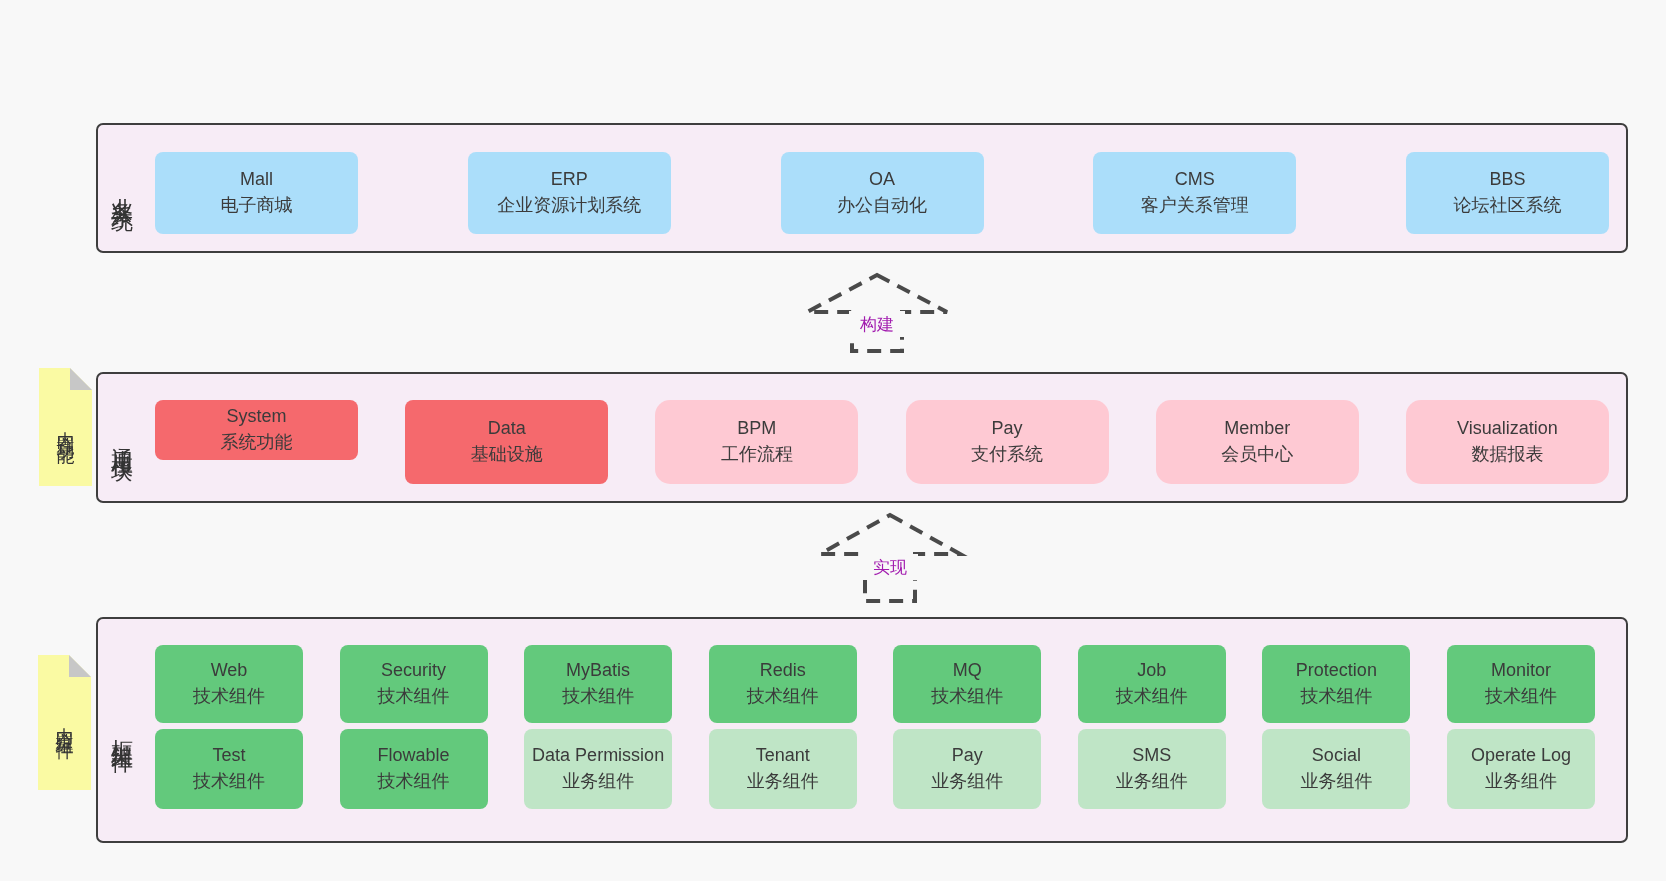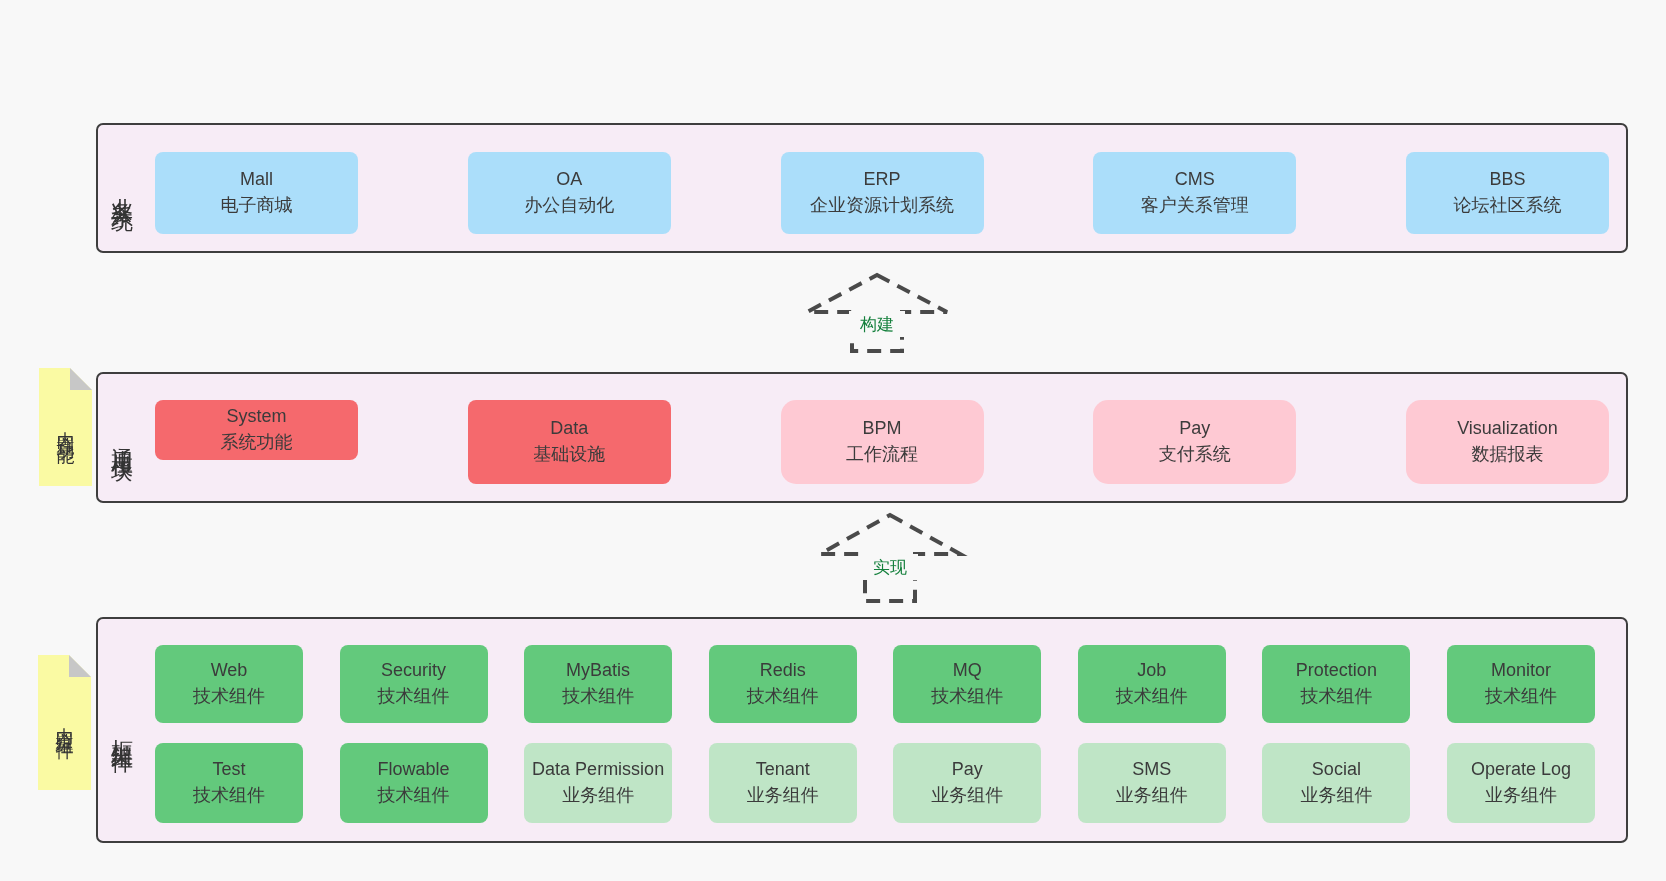--- a/index.html
+++ b/index.html
@@ -48,44 +48,44 @@
     width:22px; height:22px; background:#c7c7c7;
   }
 
   .arrow-svg { position:absolute; }
   .arrow-svg polygon {
     fill:none; stroke:#4a4a4a; stroke-width:4; stroke-dasharray:14 9;
   }
   .arrow-label {
     position:absolute; background:#f8f8f8;
     display:flex; align-items:center; justify-content:center;
-    font-size:17px; color:#15803d;
+    font-size:17px; color:#a21caf;
   }
 </style>
 </head>
 <body>
 
 <div class="canvas">
 
   <section class="panel" style="top:123px; height:130px;">
     <div class="vlabel">
         <span>业务系统</span>
       </div>
     <div class="boxrow row-wide" style="top:27px;">
       <div class="box blue w203">
         <div>Mall</div>
         <div>电子商城</div>
       </div>
       <div class="box blue w203">
+        <div>ERP</div>
+        <div>企业资源计划系统</div>
+      </div>
+      <div class="box blue w203">
         <div>OA</div>
         <div>办公自动化</div>
-      </div>
-      <div class="box blue w203">
-        <div>ERP</div>
-        <div>企业资源计划系统</div>
       </div>
       <div class="box blue w203">
         <div>CMS</div>
         <div>客户关系管理</div>
       </div>
       <div class="box blue w203">
         <div>BBS</div>
         <div>论坛社区系统</div>
       </div>
     </div>
@@ -115,20 +115,24 @@
       </div>
       <div class="box pink w203" style="height:84px;">
         <div>BPM</div>
         <div>工作流程</div>
       </div>
       <div class="box pink w203" style="height:84px;">
         <div>Pay</div>
         <div>支付系统</div>
       </div>
       <div class="box pink w203" style="height:84px;">
+        <div>Member</div>
+        <div>会员中心</div>
+      </div>
+      <div class="box pink w203" style="height:84px;">
         <div>Visualization</div>
         <div>数据报表</div>
       </div>
     </div>
   </section>
 
   <svg class="arrow-svg" style="left:810px; top:512px;" width="160" height="92" viewBox="0 0 160 92">
     <polygon points="80,3 150,42 105,42 105,89 55,89 55,42 10,42"></polygon>
   </svg>
   <div class="arrow-label" style="left:862px; top:554px; width:56px; height:26px;text-align:center;">实现</div>
@@ -170,21 +174,21 @@
       <div class="box green w148">
         <div>Protection</div>
         <div>技术组件</div>
       </div>
       <div class="box green w148">
         <div>Monitor</div>
         <div>技术组件</div>
       </div>
     </div>
 
-    <div class="boxrow row-tight" style="top:124px;gap:22px;">
+    <div class="boxrow row-tight" style="top:110px;gap:22px;">
       <div class="box green w148 h80">
         <div>Test</div>
         <div>技术组件</div>
       </div>
       <div class="box green w148 h80">
         <div>Flowable</div>
         <div>技术组件</div>
       </div>
       <div class="box greenlight w148 h80">
         <div>Data Permission</div>

